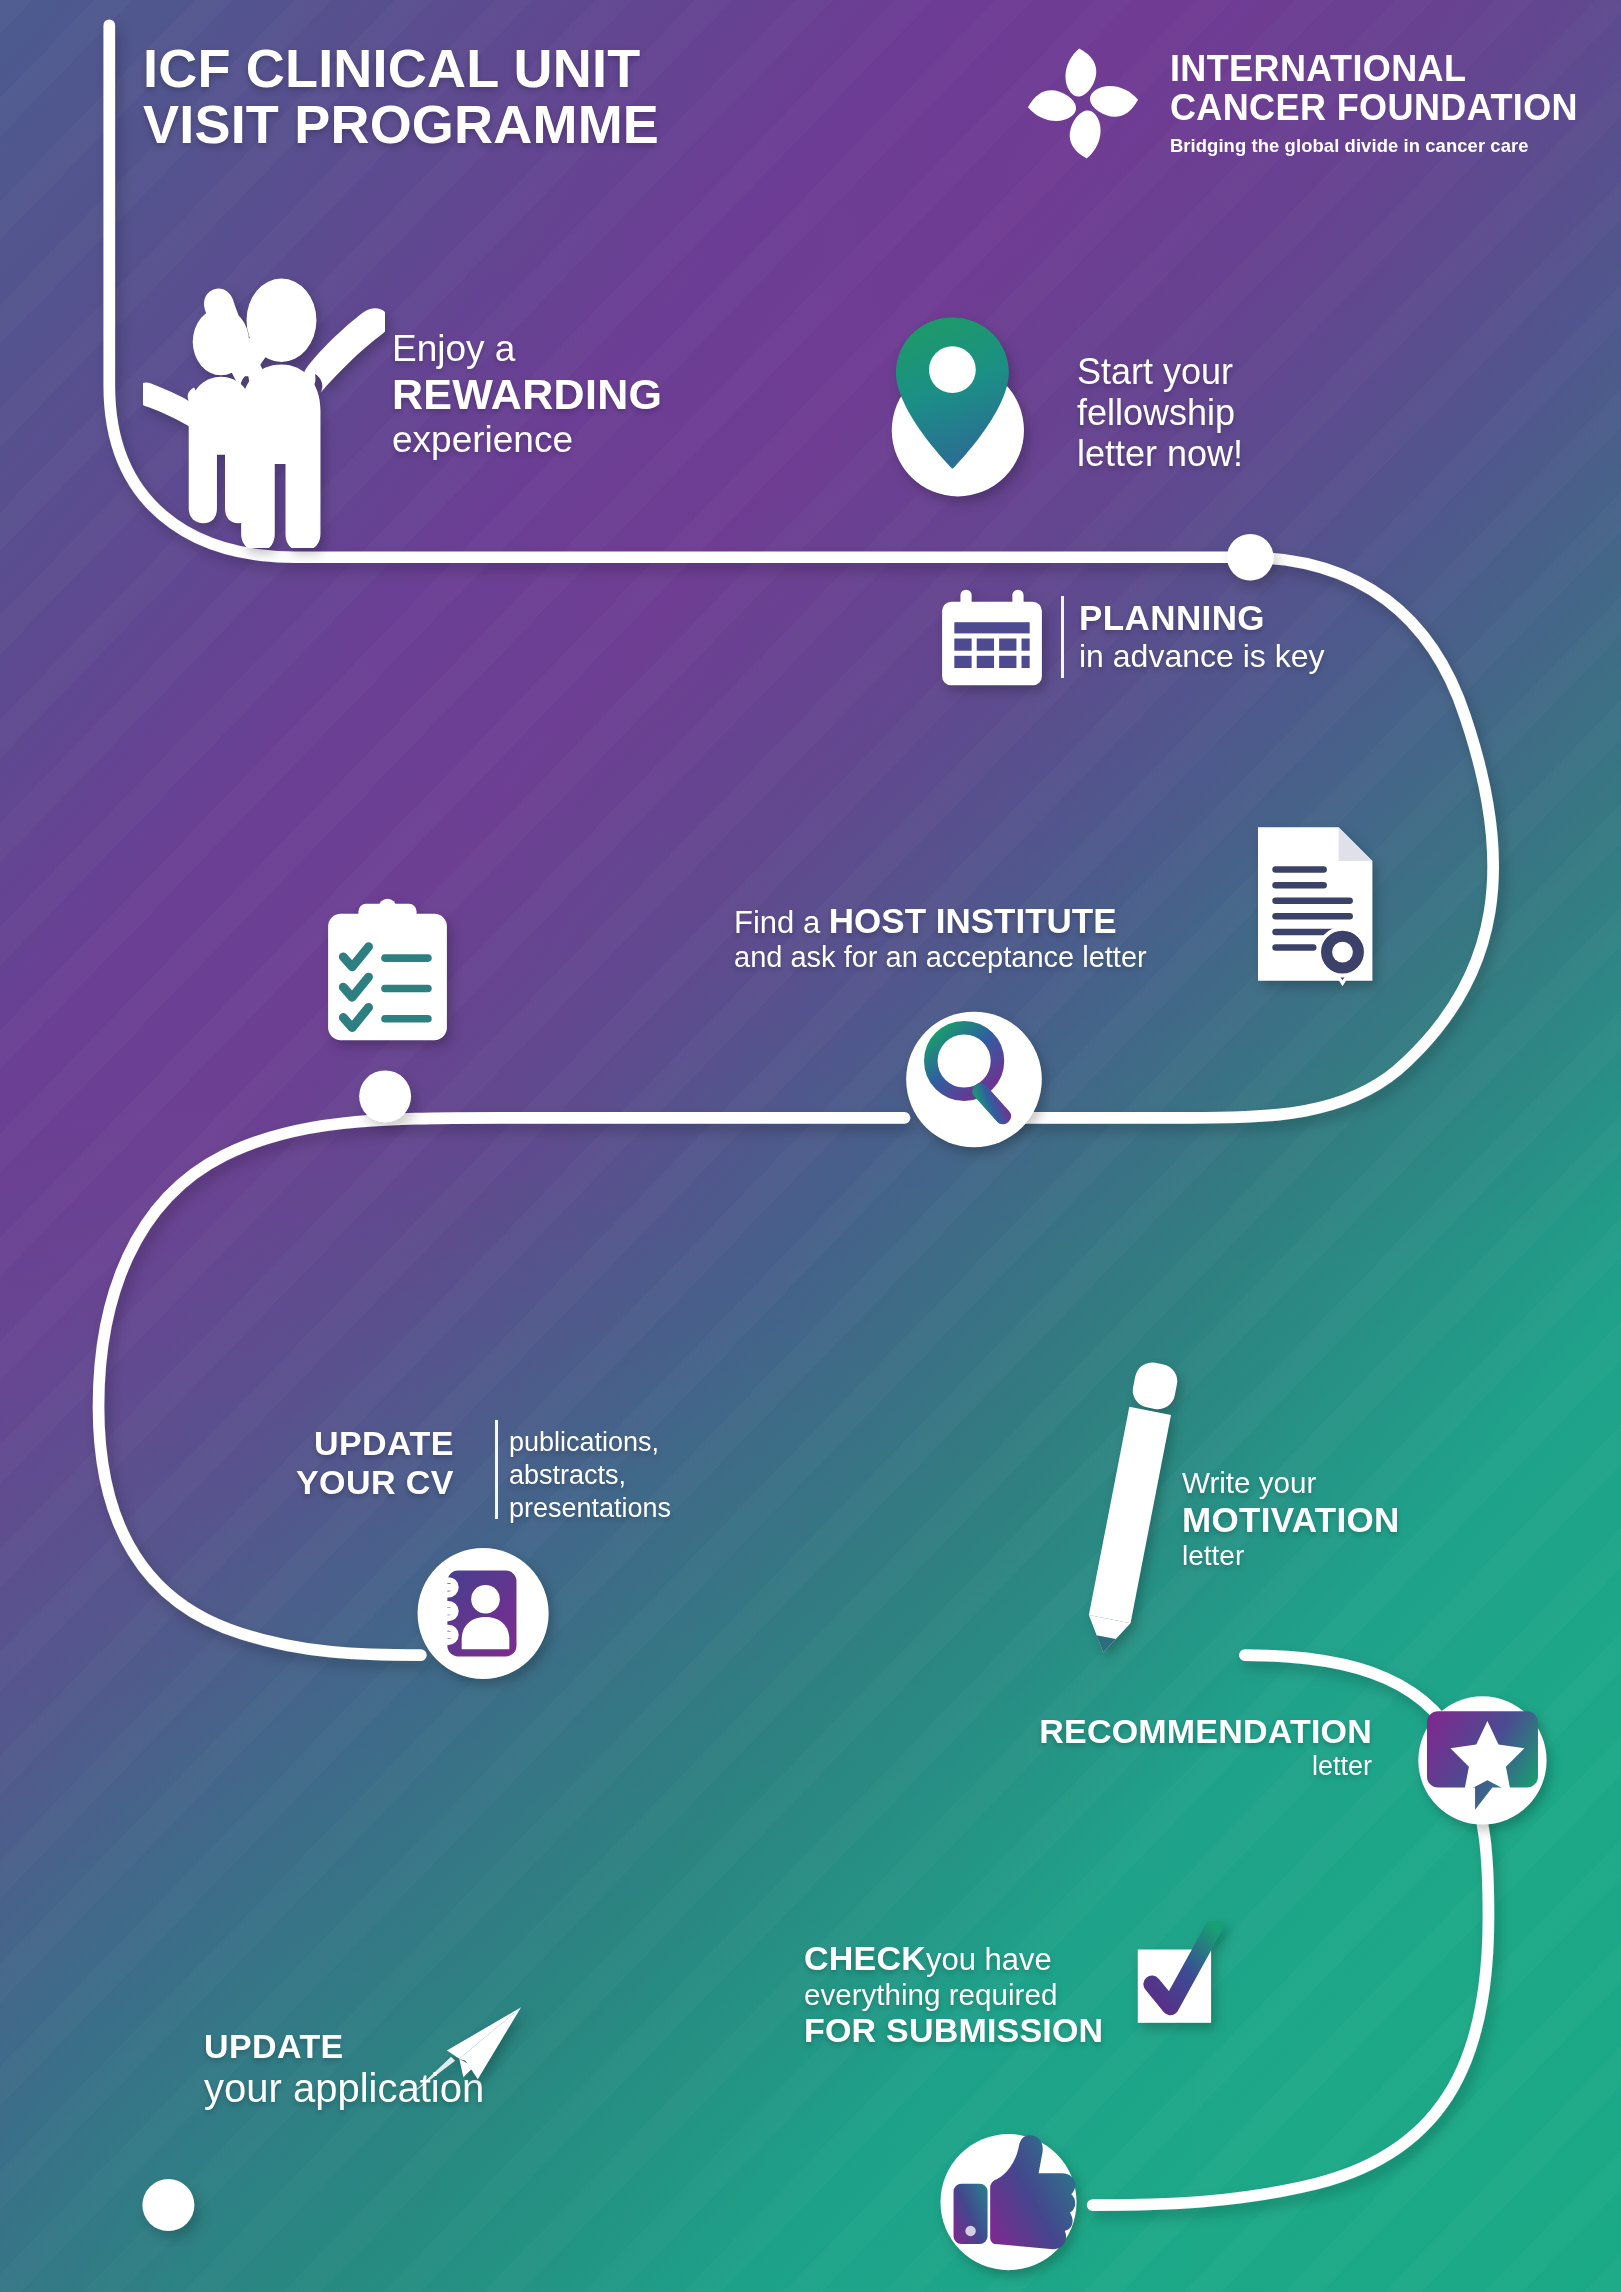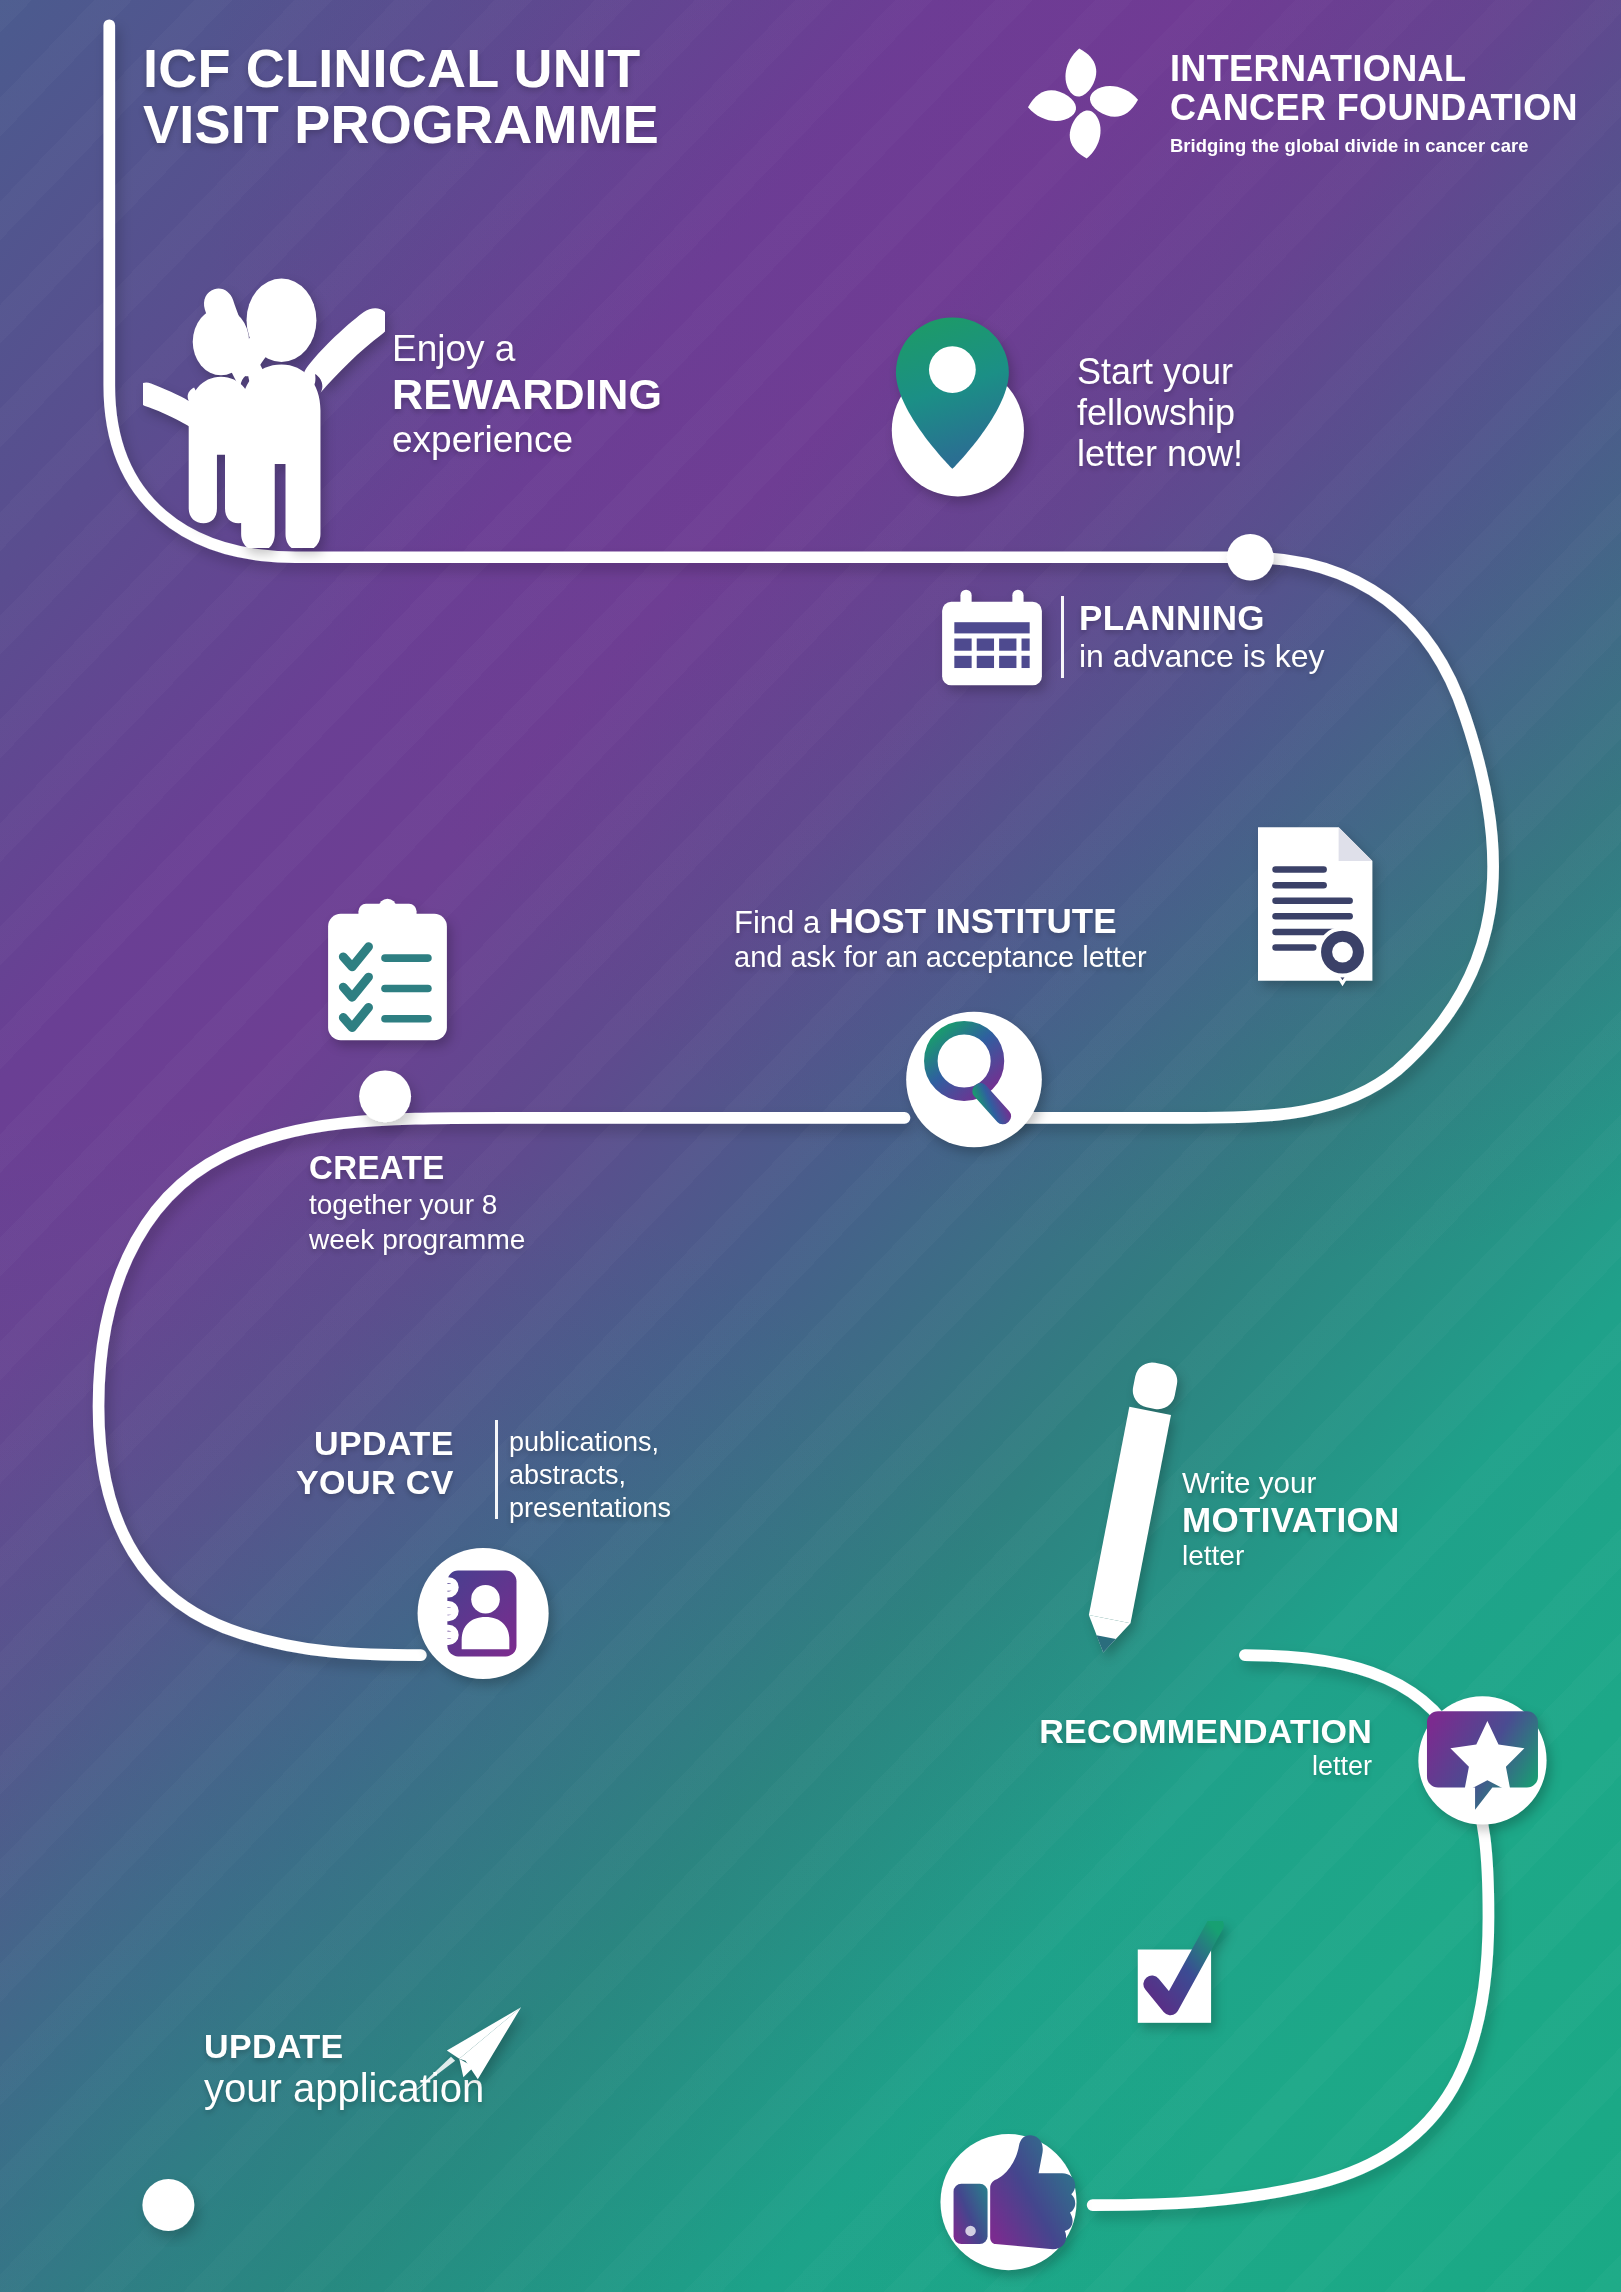--- a/index.html
+++ b/index.html
@@ -329,25 +329,20 @@
       <circle cx="75" cy="102" r="8" fill="#ffffff"></circle>
     </g>
   </svg>
 
   <svg class="icon sh" style="left:900px; top:1003px; width:148px; height:148px;" viewBox="0 0 120 120">
     <circle cx="60" cy="62" r="55" fill="#ffffff"></circle>
     <circle cx="52" cy="47" r="27" fill="none" stroke="url(#gMag)" stroke-width="11"></circle>
     <rect x="68" y="62" width="13" height="40" rx="6" fill="url(#gMag)" transform="rotate(-42 74 82)"></rect>
   </svg>
 
-  <div class="txt" id="s5">
-    <div class="tline a">CREATE</div>
-    <div class="tline b">together your 8</div>
-    <div class="tline b">week programme</div>
-  </div>
 
   <div class="txt" id="s6">
     <div class="tline a">UPDATE</div>
     <div class="tline a">YOUR CV</div>
   </div>
   <div id="s6-div"></div>
   <div class="txt" id="s6b">
     <div class="tline">publications,</div>
     <div class="tline">abstracts,</div>
     <div class="tline">presentations</div>
@@ -389,20 +384,27 @@
     <div class="tline b">RECOMMENDATION</div>
     <div class="tline c">letter</div>
   </div>
 
   <svg class="icon sh" style="left:1406px; top:1684px; width:148px; height:148px;" viewBox="0 0 120 120">
     <circle cx="62" cy="62" r="52" fill="#ffffff"></circle>
     <path d="M26 22 h72 a9 9 0 0 1 9 9 v44 a9 9 0 0 1 -9 9 h-28 l-14 18 l0 -18 h-30 a9 9 0 0 1 -9 -9 v-44 a9 9 0 0 1 9 -9 z" fill="url(#gBubble)"></path>
     <path d="M66 30 l9 19 l21 3 l-15 15 l4 21 l-19 -10 l-19 10 l4 -21 l-15 -15 l21 -3 z" fill="#ffffff"></path>
   </svg>
 
+  <div class="txt" id="s9">
+    <div class="tline r1">
+      <b>CHECK</b><span>you have</span>
+    </div>
+    <div class="tline r2">everything required</div>
+    <div class="tline r3">FOR SUBMISSION</div>
+  </div>
 
   <svg class="icon sh" style="left:1127px; top:1921px; width:103px; height:112px;" viewBox="0 0 100 110">
     <rect x="10" y="28" width="72" height="72" fill="#ffffff"></rect>
     <path d="M24 62 l18 22 l44 -80" fill="none" stroke="url(#gTick)" stroke-width="17" stroke-linecap="round" stroke-linejoin="round"></path>
   </svg>
 
   <div class="txt" id="s10">
     <div class="tline a">UPDATE</div>
     <div class="tline b">your application</div>
   </div>

